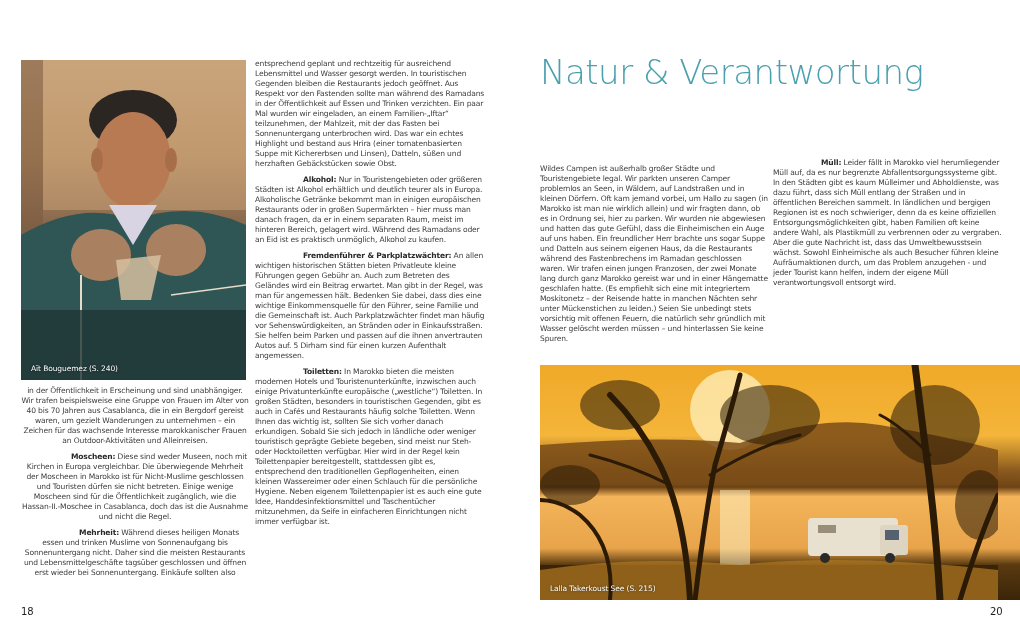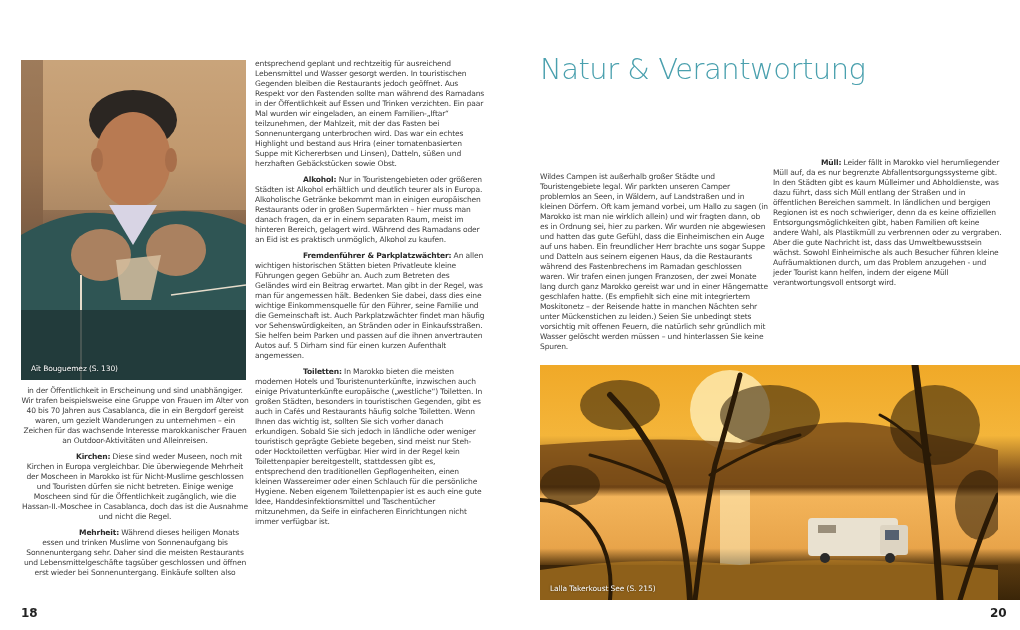--- a/index.html
+++ b/index.html
@@ -5,22 +5,22 @@
   html,body{margin:0;padding:0;background:#fff;}
   body{width:1020px;height:630px;position:relative;overflow:hidden;font-family:"DejaVu Sans",sans-serif;color:#3a3a3a;}
   .page{position:absolute;top:0;height:630px;background:#fff;}
   .left{left:0;width:510px;}
   .right{left:510px;width:510px;}
   .col{position:absolute;font-size:7.55px;line-height:10px;letter-spacing:-0.15px;color:#3b3b3b;}
   .col p{margin:0 0 6px 0;}
   .col b{font-weight:bold;color:#2a2a2a;margin-left:48px;}
   .photo{position:absolute;overflow:hidden;}
   .caption{position:absolute;left:10px;bottom:7px;color:#fff;font-size:7.5px;letter-spacing:-0.1px;text-shadow:0 0 2px rgba(0,0,0,.6);}
-  .pnum{position:absolute;font-size:12px;font-weight:bold;color:#222;}
-  .title{position:absolute;left:540px;top:52px;font-size:29px;font-weight:200;color:#4aa0ae;letter-spacing:-0.5px;font-family:"DejaVu Sans",sans-serif;text-align:center;}
+  .pnum{position:absolute;font-size:10px;font-weight:normal;color:#222;}
+  .title{position:absolute;left:540px;top:52px;font-size:34px;font-weight:200;color:#4aa0ae;letter-spacing:-0.5px;font-family:"DejaVu Sans",sans-serif;text-align:center;}
 </style>
 </head>
 <body>
 
 <div class="page left">
 
   <div class="photo" style="left:21px;top:60px;width:225px;height:320px;background:linear-gradient(180deg,#c9a57c 0%,#b88e63 30%,#8b6a4e 50%,#3f5a58 70%,#223838 100%);">
     <svg width="225" height="320" viewBox="0 0 225 320" style="position:absolute;left:0;top:0;">
       <rect x="0" y="0" width="22" height="320" fill="#7a5a40" opacity="0.55"></rect>
       <rect x="22" y="0" width="203" height="150" fill="#caa47a" opacity="0.5"></rect>
@@ -30,44 +30,44 @@
       <ellipse cx="150" cy="100" rx="6" ry="12" fill="#a86e4a"></ellipse>
       <path d="M0 175 Q60 140 112 160 Q170 140 225 165 L225 320 L0 320 Z" fill="#2f5554"></path>
       <path d="M88 145 L112 185 L136 145 Z" fill="#d8d4e4"></path>
       <ellipse cx="80" cy="195" rx="30" ry="26" fill="#c08a63" opacity="0.85"></ellipse>
       <ellipse cx="155" cy="190" rx="30" ry="26" fill="#c08a63" opacity="0.85"></ellipse>
       <path d="M95 200 L140 195 L130 240 L100 240 Z" fill="#d6bfa0" opacity="0.85"></path>
       <line x1="60" y1="215" x2="60" y2="320" stroke="#e6dccb" stroke-width="2"></line>
       <line x1="150" y1="235" x2="225" y2="225" stroke="#e6dccb" stroke-width="1.5"></line>
       <rect x="0" y="250" width="225" height="70" fill="#1f3535" opacity="0.8"></rect>
     </svg>
-    <div class="caption">Aït Bouguemez (S. 130)</div>
+    <div class="caption">Aït Bouguemez (S. 240)</div>
   </div>
 
   <div class="col" style="left:21px;top:386px;width:228px;text-align:center;">
     <p>in der Öffentlichkeit in Erscheinung und sind unabhängiger. Wir trafen beispielsweise eine Gruppe von Frauen im Alter von 40 bis 70 Jahren aus Casablanca, die in ein Bergdorf gereist waren, um gezielt Wanderungen zu unternehmen – ein Zeichen für das wachsende Interesse marokkanischer Frauen an Outdoor-Aktivitäten und Alleinreisen.</p>
-    <p><b>Kirchen:</b><span> Diese sind weder Museen, noch mit Kirchen in Europa vergleichbar. Die überwiegende Mehrheit der Moscheen in Marokko ist für Nicht-Muslime geschlossen und Touristen dürfen sie nicht betreten. Einige wenige Moscheen sind für die Öffentlichkeit zugänglich, wie die Hassan-II.-Moschee in Casablanca, doch das ist die Ausnahme und nicht die Regel.</span></p>
-    <p><b>Mehrheit:</b><span> Während dieses heiligen Monats essen und trinken Muslime von Sonnenaufgang bis Sonnenuntergang sehr. Daher sind die meisten Restaurants und Lebensmittelgeschäfte tagsüber geschlossen und öffnen erst wieder bei Sonnenuntergang. Einkäufe sollten also</span></p>
+    <p><b>Moscheen:</b><span> Diese sind weder Museen, noch mit Kirchen in Europa vergleichbar. Die überwiegende Mehrheit der Moscheen in Marokko ist für Nicht-Muslime geschlossen und Touristen dürfen sie nicht betreten. Einige wenige Moscheen sind für die Öffentlichkeit zugänglich, wie die Hassan-II.-Moschee in Casablanca, doch das ist die Ausnahme und nicht die Regel.</span></p>
+    <p><b>Mehrheit:</b><span> Während dieses heiligen Monats essen und trinken Muslime von Sonnenaufgang bis Sonnenuntergang nicht. Daher sind die meisten Restaurants und Lebensmittelgeschäfte tagsüber geschlossen und öffnen erst wieder bei Sonnenuntergang. Einkäufe sollten also</span></p>
   </div>
 
   <div class="col" style="left:255px;top:59px;width:230px;">
     <p>entsprechend geplant und rechtzeitig für ausreichend Lebensmittel und Wasser gesorgt werden. In touristischen Gegenden bleiben die Restaurants jedoch geöffnet. Aus Respekt vor den Fastenden sollte man während des Ramadans in der Öffentlichkeit auf Essen und Trinken verzichten. Ein paar Mal wurden wir eingeladen, an einem Familien-„Iftar“ teilzunehmen, der Mahlzeit, mit der das Fasten bei Sonnenuntergang unterbrochen wird. Das war ein echtes Highlight und bestand aus Hrira (einer tomatenbasierten Suppe mit Kichererbsen und Linsen), Datteln, süßen und herzhaften Gebäckstücken sowie Obst.</p>
     <p><b>Alkohol:</b><span> Nur in Touristengebieten oder größeren Städten ist Alkohol erhältlich und deutlich teurer als in Europa. Alkoholische Getränke bekommt man in einigen europäischen Restaurants oder in großen Supermärkten – hier muss man danach fragen, da er in einem separaten Raum, meist im hinteren Bereich, gelagert wird. Während des Ramadans oder an Eid ist es praktisch unmöglich, Alkohol zu kaufen.</span></p>
     <p><b>Fremdenführer &amp; Parkplatzwächter:</b><span> An allen wichtigen historischen Stätten bieten Privatleute kleine Führungen gegen Gebühr an. Auch zum Betreten des Geländes wird ein Beitrag erwartet. Man gibt in der Regel, was man für angemessen hält. Bedenken Sie dabei, dass dies eine wichtige Einkommensquelle für den Führer, seine Familie und die Gemeinschaft ist. Auch Parkplatzwächter findet man häufig vor Sehenswürdigkeiten, an Stränden oder in Einkaufsstraßen. Sie helfen beim Parken und passen auf die ihnen anvertrauten Autos auf. 5 Dirham sind für einen kurzen Aufenthalt angemessen.</span></p>
     <p><b>Toiletten:</b><span> In Marokko bieten die meisten modernen Hotels und Touristenunterkünfte, inzwischen auch einige Privatunterkünfte europäische („westliche“) Toiletten. In großen Städten, besonders in touristischen Gegenden, gibt es auch in Cafés und Restaurants häufig solche Toiletten. Wenn Ihnen das wichtig ist, sollten Sie sich vorher danach erkundigen. Sobald Sie sich jedoch in ländliche oder weniger touristisch geprägte Gebiete begeben, sind meist nur Steh- oder Hocktoiletten verfügbar. Hier wird in der Regel kein Toilettenpapier bereitgestellt, stattdessen gibt es, entsprechend den traditionellen Gepflogenheiten, einen kleinen Wassereimer oder einen Schlauch für die persönliche Hygiene. Neben eigenem Toilettenpapier ist es auch eine gute Idee, Handdesinfektionsmittel und Taschentücher mitzunehmen, da Seife in einfacheren Einrichtungen nicht immer verfügbar ist.</span></p>
   </div>
 
   <div class="pnum" style="left:21px;top:606px;">18</div>
 </div>
 
 <div class="page right"></div>
 
 <div class="title">Natur &amp; Verantwortung</div>
 
-<div class="col" style="left:540px;top:172px;width:228px;">
+<div class="col" style="left:540px;top:164px;width:228px;">
   <p>Wildes Campen ist außerhalb großer Städte und Touristengebiete legal. Wir parkten unseren Camper problemlos an Seen, in Wäldern, auf Landstraßen und in kleinen Dörfern. Oft kam jemand vorbei, um Hallo zu sagen (in Marokko ist man nie wirklich allein) und wir fragten dann, ob es in Ordnung sei, hier zu parken. Wir wurden nie abgewiesen und hatten das gute Gefühl, dass die Einheimischen ein Auge auf uns haben. Ein freundlicher Herr brachte uns sogar Suppe und Datteln aus seinem eigenen Haus, da die Restaurants während des Fastenbrechens im Ramadan geschlossen waren. Wir trafen einen jungen Franzosen, der zwei Monate lang durch ganz Marokko gereist war und in einer Hängematte geschlafen hatte. (Es empfiehlt sich eine mit integriertem Moskitonetz – der Reisende hatte in manchen Nächten sehr unter Mückenstichen zu leiden.) Seien Sie unbedingt stets vorsichtig mit offenen Feuern, die natürlich sehr gründlich mit Wasser gelöscht werden müssen – und hinterlassen Sie keine Spuren.</p>
 </div>
 
 <div class="col" style="left:773px;top:158px;width:232px;">
   <p><b>Müll:</b><span> Leider fällt in Marokko viel herumliegender Müll auf, da es nur begrenzte Abfallentsorgungssysteme gibt. In den Städten gibt es kaum Mülleimer und Abholdienste, was dazu führt, dass sich Müll entlang der Straßen und in öffentlichen Bereichen sammelt. In ländlichen und bergigen Regionen ist es noch schwieriger, denn da es keine offiziellen Entsorgungsmöglichkeiten gibt, haben Familien oft keine andere Wahl, als Plastikmüll zu verbrennen oder zu vergraben. Aber die gute Nachricht ist, dass das Umweltbewusstsein wächst. Sowohl Einheimische als auch Besucher führen kleine Aufräumaktionen durch, um das Problem anzugehen - und jeder Tourist kann helfen, indem der eigene Müll verantwortungsvoll entsorgt wird.</span></p>
 </div>
 
 <div class="photo" style="left:540px;top:365px;width:506px;height:235px;background:linear-gradient(180deg,#f0a928 0%,#f4b53a 30%,#8a5a1e 45%,#6e4315 52%,#f3b45a 56%,#e8a44a 78%,#5a3a10 85%,#3a2508 100%);text-align:center;">
   <svg width="458" height="235" viewBox="0 0 458 235" style="position:absolute;left:0;top:0;">
     <circle cx="190" cy="45" r="40" fill="#fff1c0" opacity="0.75"></circle>

